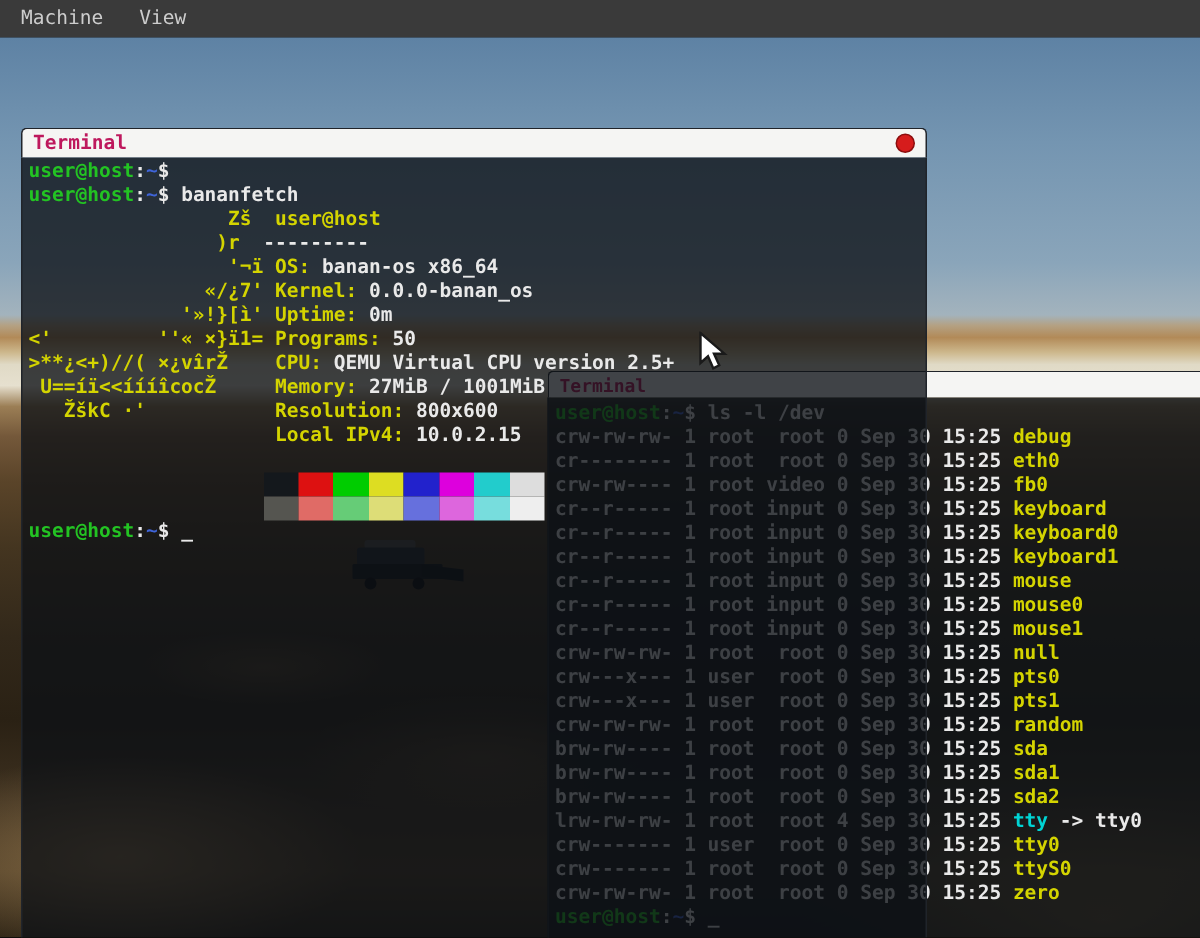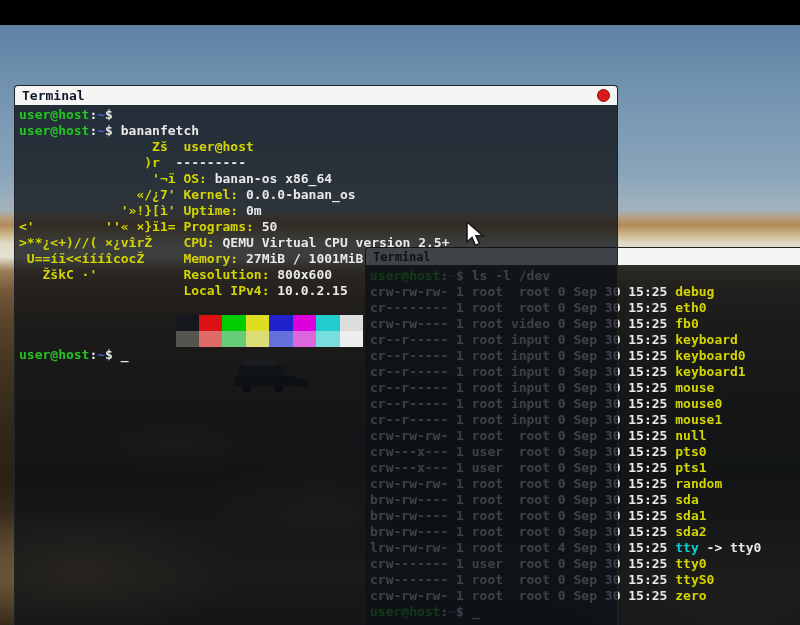--- a/index.html
+++ b/index.html
@@ -27,41 +27,45 @@
   .truck{position:absolute;left:235px;top:335px;width:74px;height:36px;}
   .truck-rack{position:absolute;left:8px;top:0;width:34px;height:6px;background:#4e4c44;border-radius:2px;}
   .truck-cab{position:absolute;left:3px;top:5px;width:45px;height:12px;background:#23262a;border-radius:2px;}
   .truck-body{position:absolute;left:0;top:16px;width:60px;height:10px;background:#101214;border-radius:1px;}
   .truck-nose{position:absolute;left:46px;top:18px;width:28px;height:8px;background:#0d0f11;transform:skewY(7deg);}
   .truck-wheel{position:absolute;width:8px;height:8px;border-radius:50%;background:#060606;top:25px;}
   
   .window{position:absolute;box-sizing:border-box;}
   .titlebar{height:20px;background:#f5f5f3;border:1px solid #20242a;border-bottom:none;
     border-radius:4px 4px 0 0;display:flex;align-items:center;padding:0 7px;box-sizing:border-box;}
-  .titlebar .wtitle{color:#0f172a;font:bold 13px/18px "DejaVu Sans Mono",monospace;}
+  .titlebar .wtitle{color:#be185d;font:bold 13px/18px "DejaVu Sans Mono",monospace;}
   .close-btn{margin-left:auto;width:13px;height:13px;border-radius:50%;background:#d61c1c;
     border:1px solid #8c0d0d;box-sizing:border-box;}
   .term-body{border:1px solid #20242a;border-top:none;box-sizing:border-box;
     padding:2px 4px;white-space:pre;font:bold 13px/16px "DejaVu Sans Mono",monospace;}
   .t1{left:14px;top:60px;width:604px;z-index:2;}
   .t1 .term-body{height:521px;background:rgba(13,17,22,.78);}
   .t2{left:365px;top:222px;width:470px;z-index:1;}
   .t2 .titlebar{height:18px;}
   .t2 .titlebar .wtitle{font-size:12px;}
   .t2 .term-body{height:402px;background:rgba(13,17,22,.80);padding-top:3px;}
   .tline{height:16px;}
   .swatch{display:inline-block;width:3ch;height:16px;vertical-align:top;}
   
   .pointer{position:absolute;left:466px;top:196px;z-index:9;}
 </style>
 </head>
 <body>
 
 <div class="screen">
 
+  <div class="menubar">
+    <span class="menu-item">Machine</span>
+    <span class="menu-item">View</span>
+  </div>
 
   <div class="desktop">
 
     <div class="truck">
       <div class="truck-rack"></div>
       <div class="truck-cab"></div>
       <div class="truck-body"></div>
       <div class="truck-nose"></div>
       <div class="truck-wheel" style="left:8px"></div>
       <div class="truck-wheel" style="left:40px"></div>

